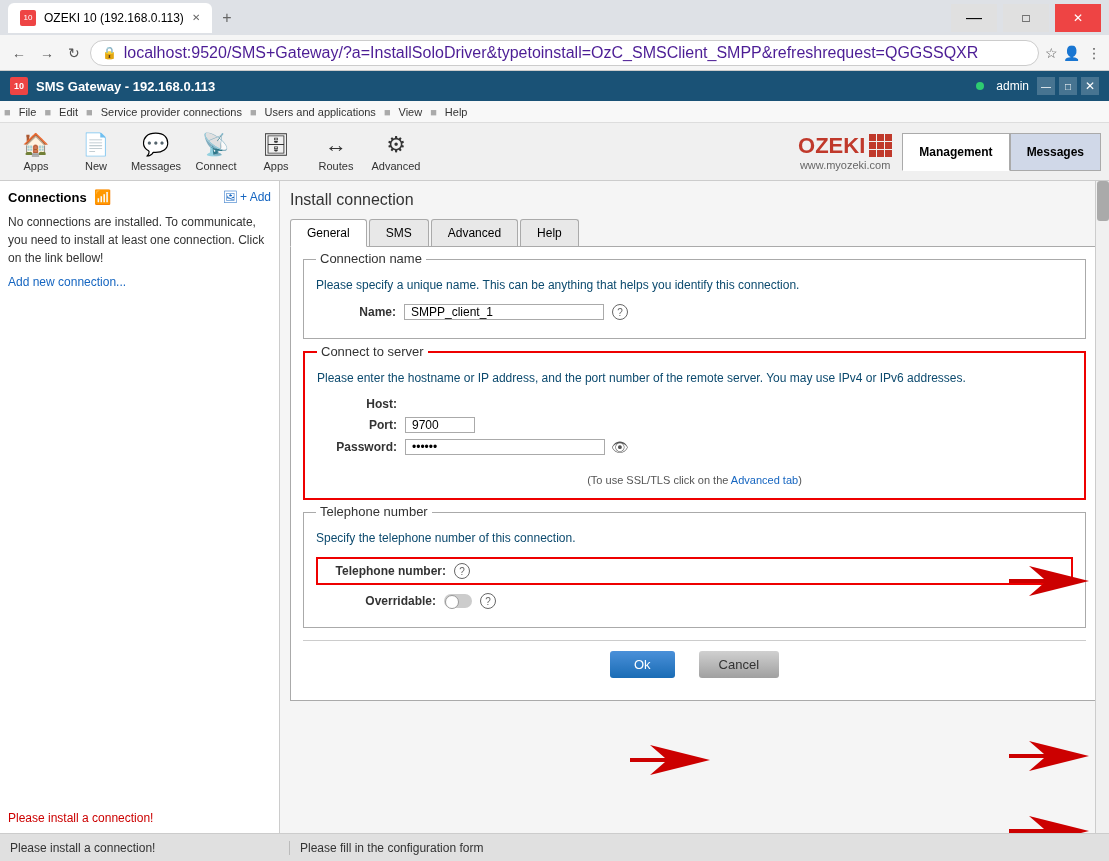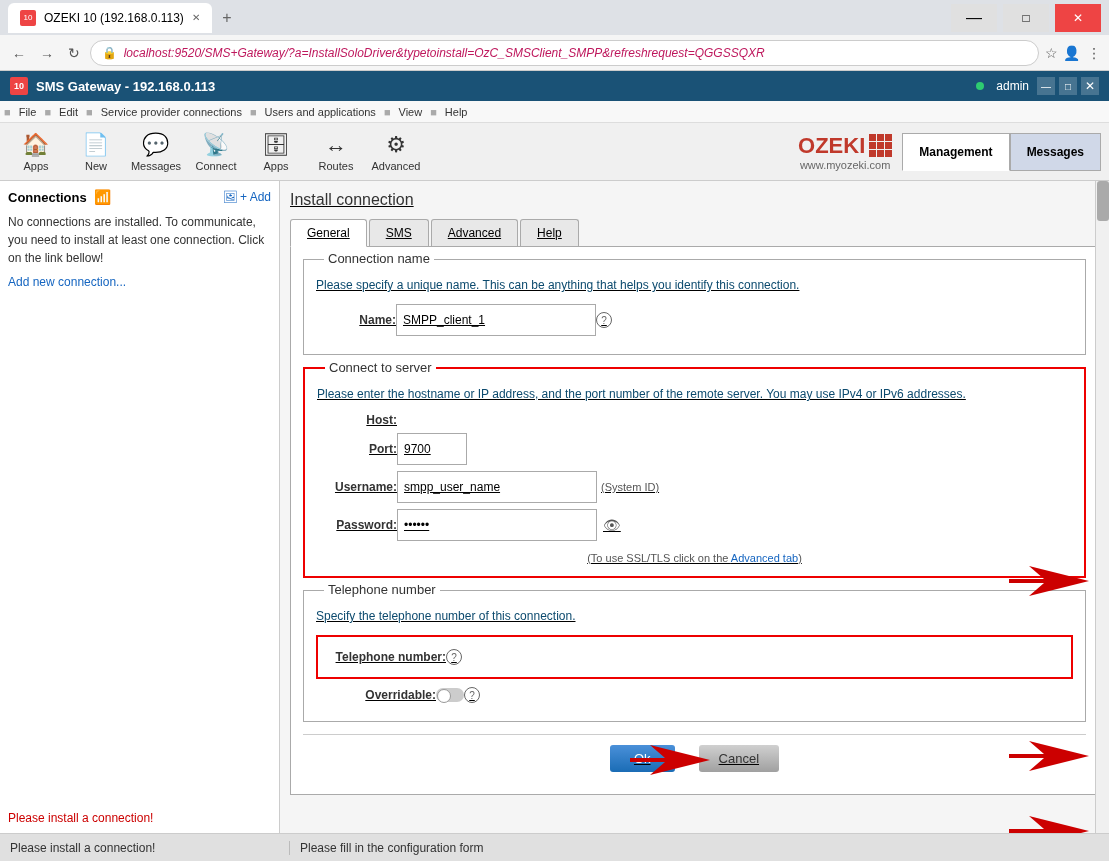--- a/index.html
+++ b/index.html
@@ -44,21 +44,21 @@
       height: 26px;
       border: 1px solid #ccc;
       border-radius: 13px;
       padding: 0 12px;
       font-size: 12px;
       background: white;
       display: flex;
       align-items: center;
       gap: 6px;
     }
-    .address-bar-text { flex: 1; font-size: 12px; color: #be185d; font-style: italic; }
+    .address-bar-text { flex: 1; font-size: 16px; color: #4c1d95; }
     .nav-icons { display: flex; gap: 6px; color: #555; font-size: 14px; }
 
     
     .app-window { display: flex; flex-direction: column; height: calc(861px - 71px); }
 
     .app-titlebar {
       background: #1a5276;
       color: white;
       height: 30px;
       display: flex;
@@ -153,21 +153,20 @@
     .sidebar-text { font-size: 12px; color: #333; line-height: 1.5; margin-bottom: 8px; }
     .sidebar-link { color: #1565c0; font-size: 12px; cursor: pointer; text-decoration: none; }
     .sidebar-bottom { margin-top: auto; font-size: 12px; color: #c00; }
 
     .main-panel {
       flex: 1;
       background: #f5f5f5;
       overflow-y: auto;
       padding: 10px;
       position: relative;
-      text-decoration: underline;
     }
 
     .install-header {
       font-size: 16px;
       font-weight: normal;
       color: #333;
       margin-bottom: 10px;
     }
 
     .tab-bar {
@@ -196,38 +195,38 @@
     }
 
     .section-box {
       border: 1px solid #aaa;
       margin-bottom: 12px;
       position: relative;
     }
     .section-title {
       position: absolute;
       top: -9px;
-      left: 20px;
+      left: 12px;
       background: white;
       padding: 0 4px;
       font-size: 13px;
       color: #333;
     }
     .section-content { padding: 16px 12px 12px; }
     .section-desc { font-size: 12px; color: #0c4a6e; margin-bottom: 10px; line-height: 1.5; }
 
     .form-row {
       display: flex;
       align-items: center;
       margin-bottom: 6px;
-      gap: 0;
+      gap: 8px;
     }
     .form-label { font-size: 12px; font-weight: bold; color: #333; min-width: 80px; text-align: right; }
     .form-input {
-      height: 32px;
+      height: 16px;
       border: 1px solid #aaa;
       padding: 2px 6px;
       font-size: 12px;
       background: white;
     }
     .form-input-wide { width: 200px; }
     .form-input-small { width: 70px; }
     .help-icon {
       width: 16px;
       height: 16px;
@@ -239,21 +238,21 @@
       display: flex;
       align-items: center;
       justify-content: center;
       cursor: pointer;
     }
     .system-id-label { font-size: 11px; color: #555; margin-left: 4px; }
 
     .password-row { display: flex; align-items: center; gap: 6px; }
     .eye-icon { font-size: 14px; cursor: pointer; color: #555; }
 
-    .ssl-note { font-size: 11px; color: #555; text-align: center; margin-top: 11px; }
+    .ssl-note { font-size: 11px; color: #555; text-align: center; margin-top: 19px; }
     .ssl-link { color: #1565c0; cursor: pointer; }
 
     
     .highlighted-section {
       border: 2px solid #e00 !important;
     }
 
     .phone-section .form-row { }
 
     .checkbox-toggle {
@@ -503,42 +502,37 @@
           <div class="section-content">
             <p class="section-desc">Please enter the hostname or IP address, and the port number of the remote server. You may use IPv4 or IPv6 addresses.</p>
             <div class="form-row">
               <span class="form-label">Host:</span>
             </div>
             <div class="form-row">
               <span class="form-label">Port:</span>
               <input type="text" class="form-input form-input-small" value="9700" style="">
             </div>
             <div class="form-row">
-              <span class="form-label">Username:</span>
-              <input type="text" class="form-input form-input-wide" value="smpp_user_name" style="">
-              <span class="system-id-label">(System ID)</span>
-            </div>
-            <div class="form-row">
               <span class="form-label">Password:</span>
               <div class="password-row">
                 <input type="password" class="form-input form-input-wide" value="123456" style="">
                 <span class="eye-icon">👁</span>
               </div>
             </div>
             <p class="ssl-note">
               (To use SSL/TLS click on the <span class="ssl-link">Advanced tab</span>)
             </p>
           </div>
         </div>
 
         <div class="section-box phone-section">
           <span class="section-title">Telephone number</span>
           <div class="section-content">
             <p class="section-desc">Specify the telephone number of this connection.</p>
-            <div class="form-row" style="border:2px solid #e00;padding:12px 8px;">
+            <div class="form-row" style="border:2px solid #e00;padding:4px 8px;">
               <span class="form-label" style="min-width:120px;">Telephone number:</span>
               <div class="help-icon">?</div>
             </div>
             <div class="form-row" style="margin-top:8px;">
               <span class="form-label" style="min-width:120px;">Overridable:</span>
               <div class="checkbox-toggle"></div>
               <div class="help-icon">?</div>
             </div>
           </div>
         </div>

